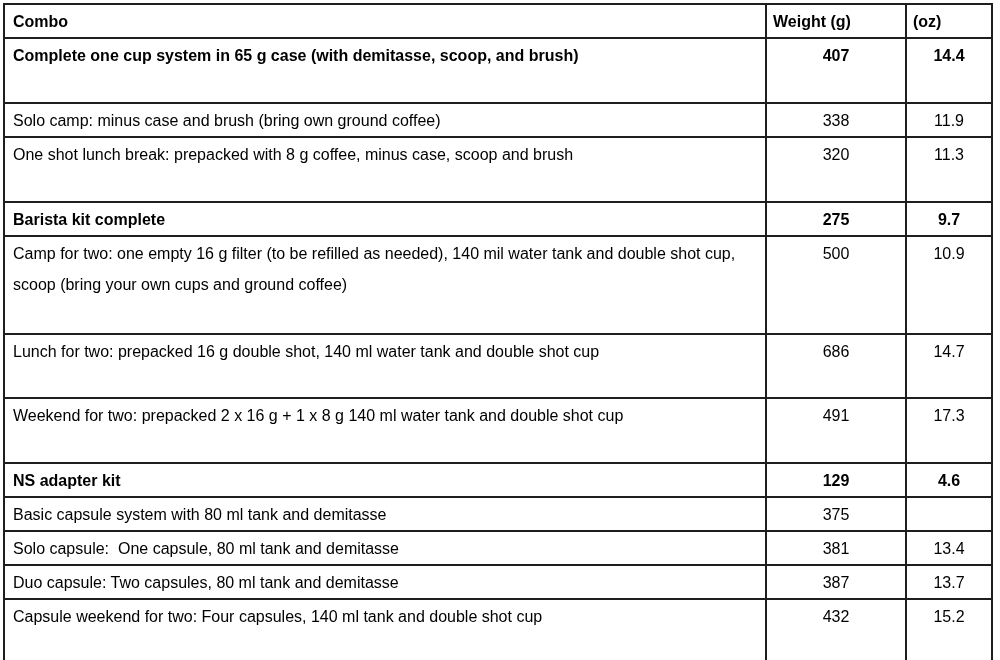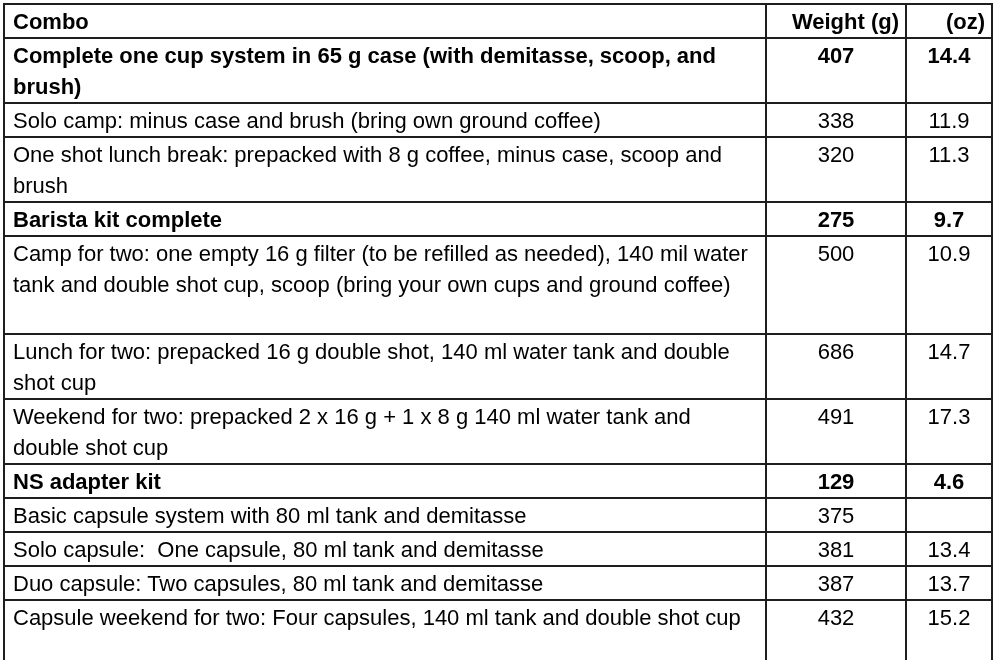--- a/index.html
+++ b/index.html
@@ -20,35 +20,35 @@
     width: 988px;
     margin: 3px 0 0 3px;
     background: #ffffff;
   }
   col.col-combo  { width: 762px; }
   col.col-weight { width: 140px; }
   col.col-oz     { width: 86px;  }
   th, td {
     border: 2px solid #1e1e1e;
     vertical-align: top;
-    font-size: 22px;
+    font-size: 16px;
     line-height: 31px;
     padding: 1px 6px 0 6px;
     overflow: hidden;
   }
   th {
     font-weight: bold;
     height: 30px;
   }
   th.combo-h {
     text-align: left;
     padding-left: 8px;
   }
   th.num-h {
-    text-align: right;
+    text-align: left;
     border-radius: 10px;
   }
   td.combo {
     text-align: left;
     padding-left: 8px;
     white-space: pre-wrap;
   }
   td.num {
     text-align: center;
   }

